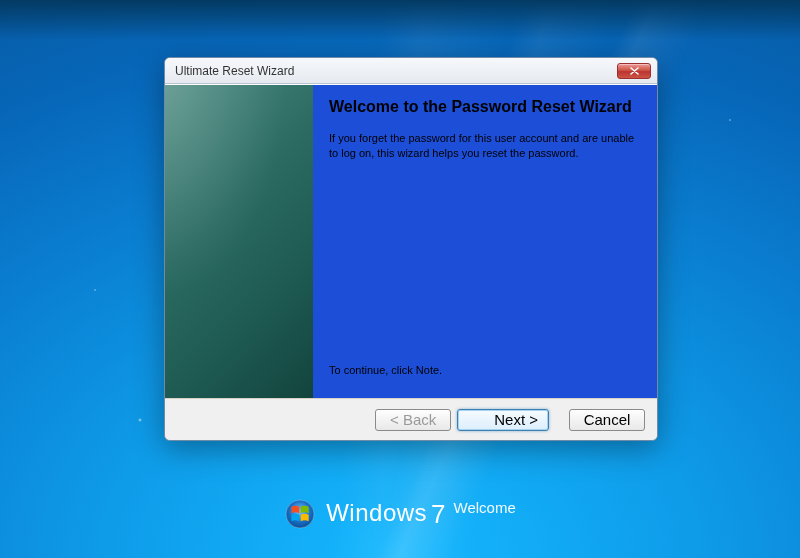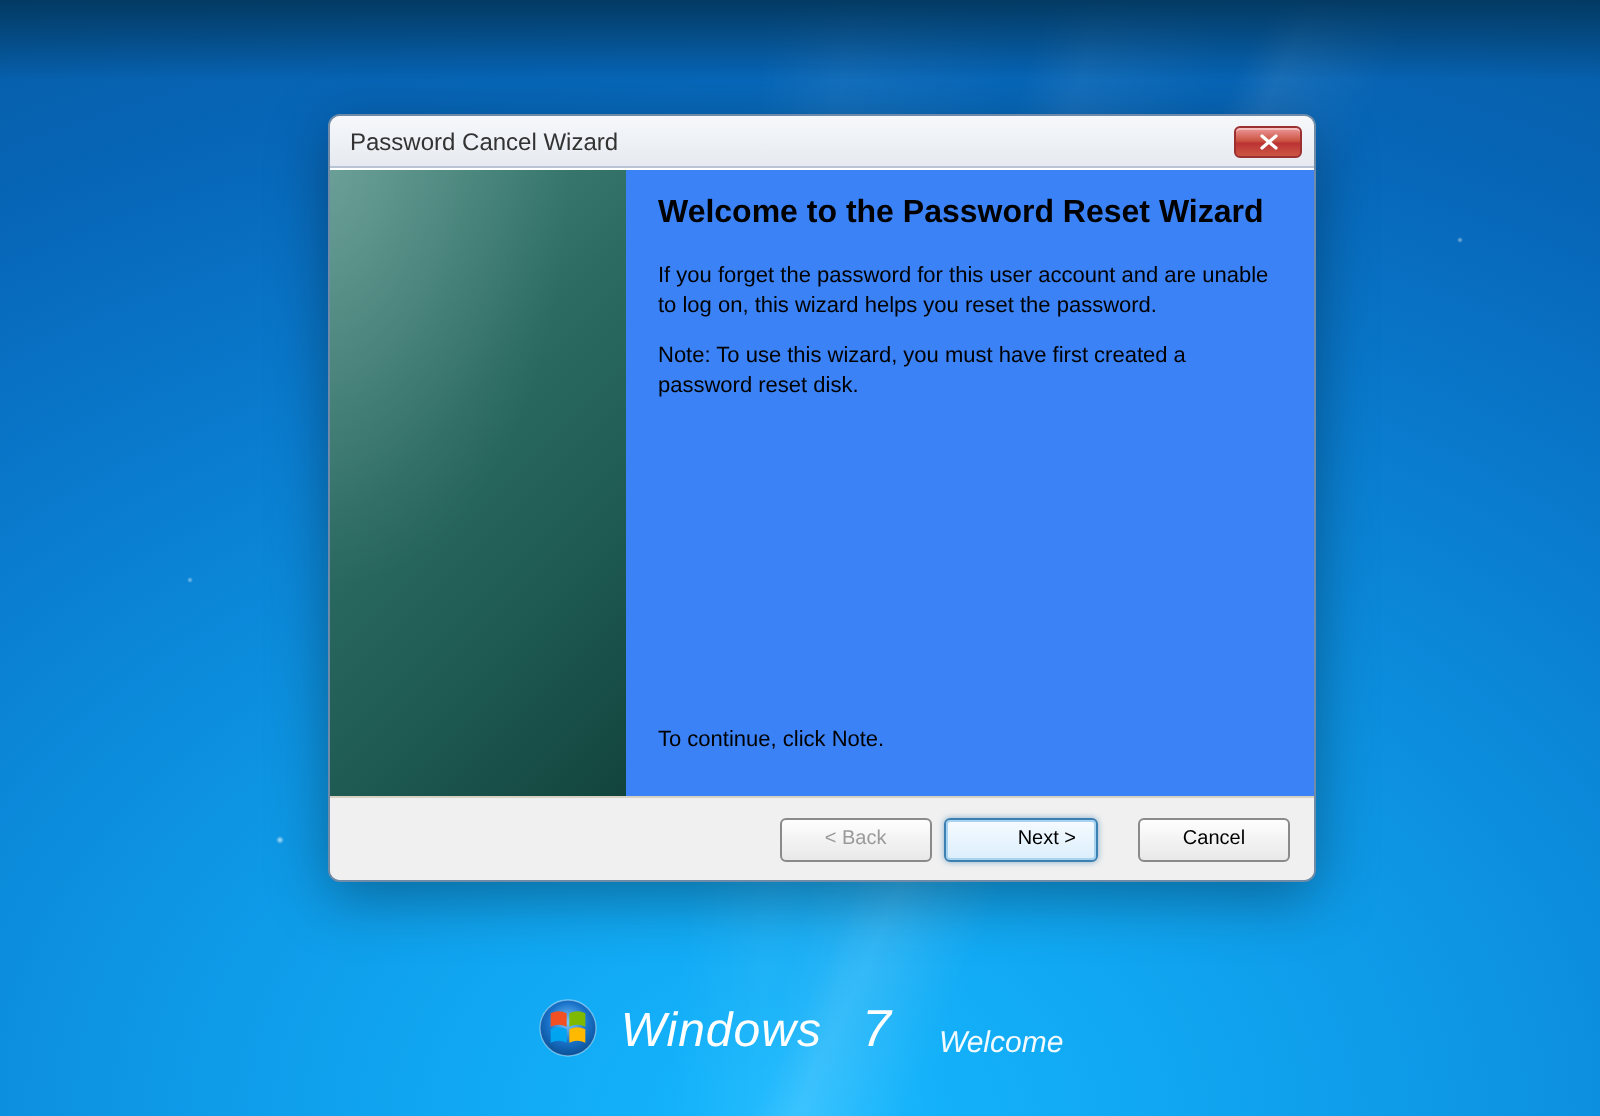--- a/index.html
+++ b/index.html
@@ -54,21 +54,21 @@
       border: 1px solid #9a3030;
       border-radius: 3px;
       display: flex; align-items: center; justify-content: center;
       color: #fff; font-weight: bold; font-size: 9px;
       box-shadow: inset 0 1px 0 rgba(255,255,255,0.4);
       cursor: pointer;
     }
     .body-area {
       flex: 1;
       display: flex;
-      background: #3b82f6;
+      background: #1d4ed8;
       border-top: 1px solid #fff;
     }
     .side-panel {
       width: 148px;
       background: linear-gradient(135deg, #4a8a80 0%, #2b6b62 40%, #1e5a52 70%, #12443d 100%);
       position: relative;
     }
     .side-panel::after {
       content:'';
       position:absolute; inset:0;
@@ -98,21 +98,21 @@
       background: #f0f0f0;
       display: flex;
       align-items: center;
       justify-content: flex-end;
       padding: 0 12px;
       gap: 6px;
     }
     .btn {
       min-width: 76px;
       height: 22px;
-      font-size: 10px;
+      font-size: 15px;
       font-family: Tahoma, sans-serif;
       background: linear-gradient(#fefefe, #e8e8e8);
       border: 1px solid #8a8a8a;
       border-radius: 3px;
       cursor: pointer;
       padding: 0 10px;
     }
     .btn:disabled { color: #9a9a9a; cursor: default; }
     .btn.default {
       border: 1px solid #3c7fb1;
@@ -126,46 +126,45 @@
       position: absolute;
       left: 0; right: 0;
       bottom: 28px;
       display: flex;
       align-items: center;
       justify-content: center;
       gap: 10px;
       color: #fff;
     }
     .win-flag { width: 32px; height: 32px; }
-    .brand-text { display: flex; align-items: flex-end; gap: 20px; font-style: italic; }
+    .brand-text { display: flex; align-items: flex-start; gap: 4px; }
     .brand-windows { font-size: 24px; font-weight: 400; letter-spacing: 0.5px;}
     .brand-seven { font-size: 26px; font-weight: 300; }
     .brand-edition { font-size: 15px; font-weight: 300; margin-left: 4px; opacity: 0.95;}
   </style>
 </head>
 <body>
 
 <div class="rays"></div>
 <div class="dim-top"></div>
 
 <div class="wizard-window">
   <div class="titlebar">
-    <span class="titlebar-title">Password Cancel Wizard</span>
+    <span class="titlebar-title">Ultimate Reset Wizard</span>
     <div class="close-btn">
       <svg width="9" height="8" viewBox="0 0 9 8">
           <path d="M1 1 L8 7 M8 1 L1 7" stroke="#fff" stroke-width="1.6" stroke-linecap="round"></path>
         </svg>
     </div>
   </div>
   <div class="body-area">
     <div class="side-panel"></div>
     <div class="content">
       <h1>Welcome to the Password Reset Wizard</h1>
       <p>If you forget the password for this user account and are unable to log on, this wizard helps you reset the password.</p>
-      <p>Note: To use this wizard, you must have first created a password reset disk.</p>
       <div class="spacer"></div>
       <p class="continue-text">To continue, click Note.</p>
     </div>
   </div>
   <div class="button-bar">
     <button class="btn" disabled="">&lt; Back</button>
     <button class="btn default">Next &gt;</button>
     <span class="btn-gap"></span>
     <button class="btn">Cancel</button>
   </div>

